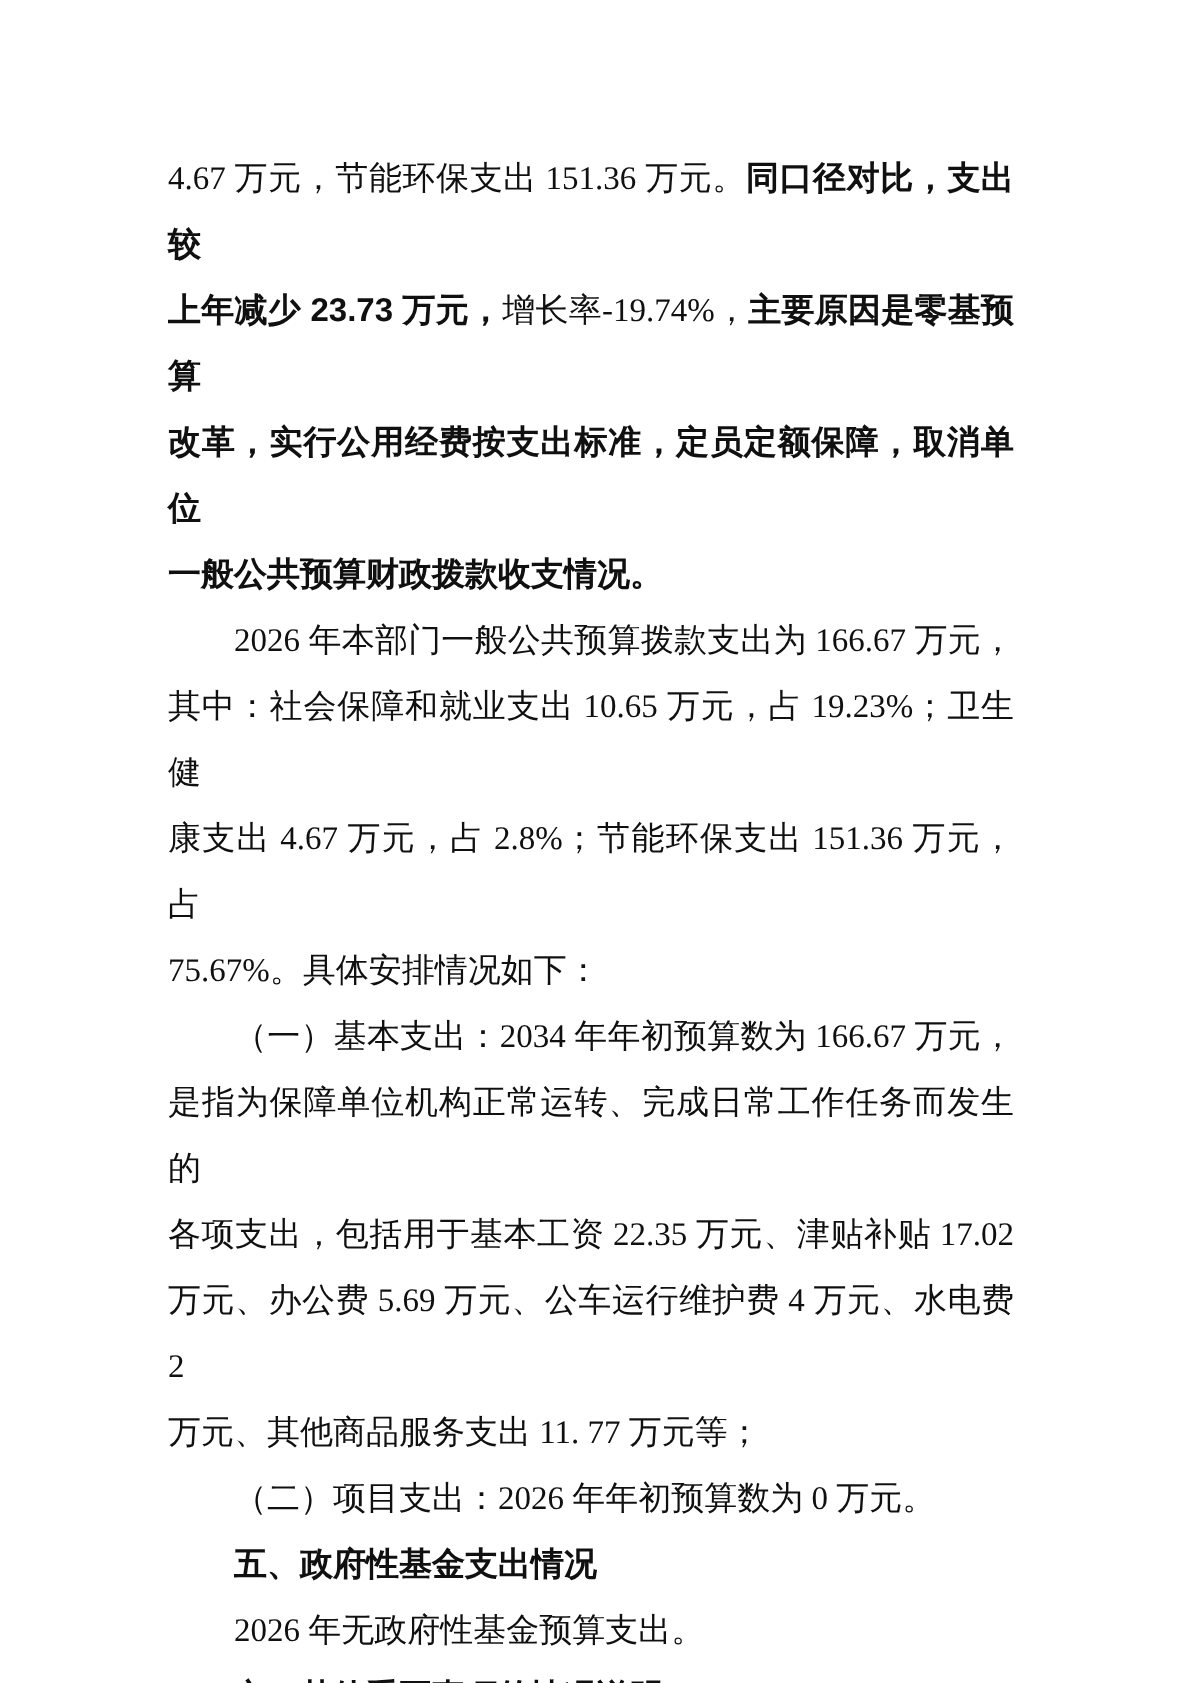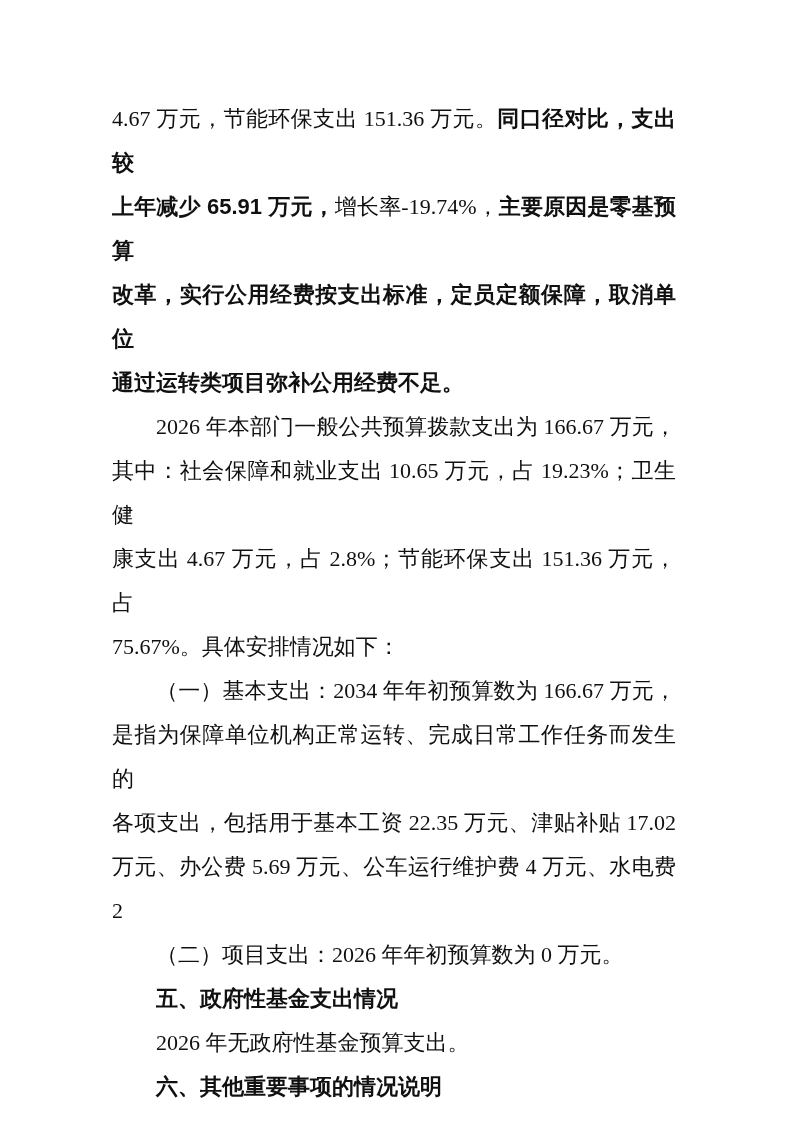--- a/index.html
+++ b/index.html
@@ -49,29 +49,30 @@
     font-family: "Liberation Sans", "DejaVu Sans", sans-serif;
     font-weight: 700;
   }
 </style>
 </head>
 <body>
 
 <div class="page">
   <div class="content" id="doc-content">
       <div class="line j"><span class="run-regular">4.67 万元，节能环保支出 151.36 万元。</span><span class="run-bold">同口径对比，支出较</span></div>
-      <div class="line j"><span class="run-bold">上年减少 65.91 万元，</span><span class="run-regular">增长率-19.74%，</span><span class="run-bold">主要原因是零基预算</span></div>
+      <div class="line j"><span class="run-bold">上年减少 23.73 万元，</span><span class="run-regular">增长率-19.74%，</span><span class="run-bold">主要原因是零基预算</span></div>
       <div class="line j"><span class="run-bold">改革，实行公用经费按支出标准，定员定额保障，取消单位</span></div>
-      <div class="line"><span class="run-bold">通过运转类项目弥补公用经费不足。</span></div>
+      <div class="line"><span class="run-bold">一般公共预算财政拨款收支情况。</span></div>
       <div class="line j ind"><span class="run-regular">2026 年本部门一般公共预算拨款支出为 166.67 万元，</span></div>
       <div class="line j"><span class="run-regular">其中：社会保障和就业支出 10.65 万元，占 19.23%；卫生健</span></div>
       <div class="line j"><span class="run-regular">康支出 4.67 万元，占 2.8%；节能环保支出 151.36 万元，占</span></div>
       <div class="line"><span class="run-regular">75.67%。具体安排情况如下：</span></div>
       <div class="line j ind"><span class="run-regular">（一）基本支出：2034 年年初预算数为 166.67 万元，</span></div>
       <div class="line j"><span class="run-regular">是指为保障单位机构正常运转、完成日常工作任务而发生的</span></div>
       <div class="line j"><span class="run-regular">各项支出，包括用于基本工资 22.35 万元、津贴补贴 17.02</span></div>
       <div class="line j"><span class="run-regular">万元、办公费 5.69 万元、公车运行维护费 4 万元、水电费 2</span></div>
+      <div class="line"><span class="run-regular">万元、其他商品服务支出 11. 77 万元等；</span></div>
       <div class="line ind"><span class="run-regular">（二）项目支出：2026 年年初预算数为 0 万元。</span></div>
       <div class="line ind"><span class="run-heading">五、政府性基金支出情况</span></div>
       <div class="line ind"><span class="run-regular">2026 年无政府性基金预算支出。</span></div>
       <div class="line ind"><span class="run-heading">六、其他重要事项的情况说明</span></div>
     </div>
 </div>
 
 </body></html>

